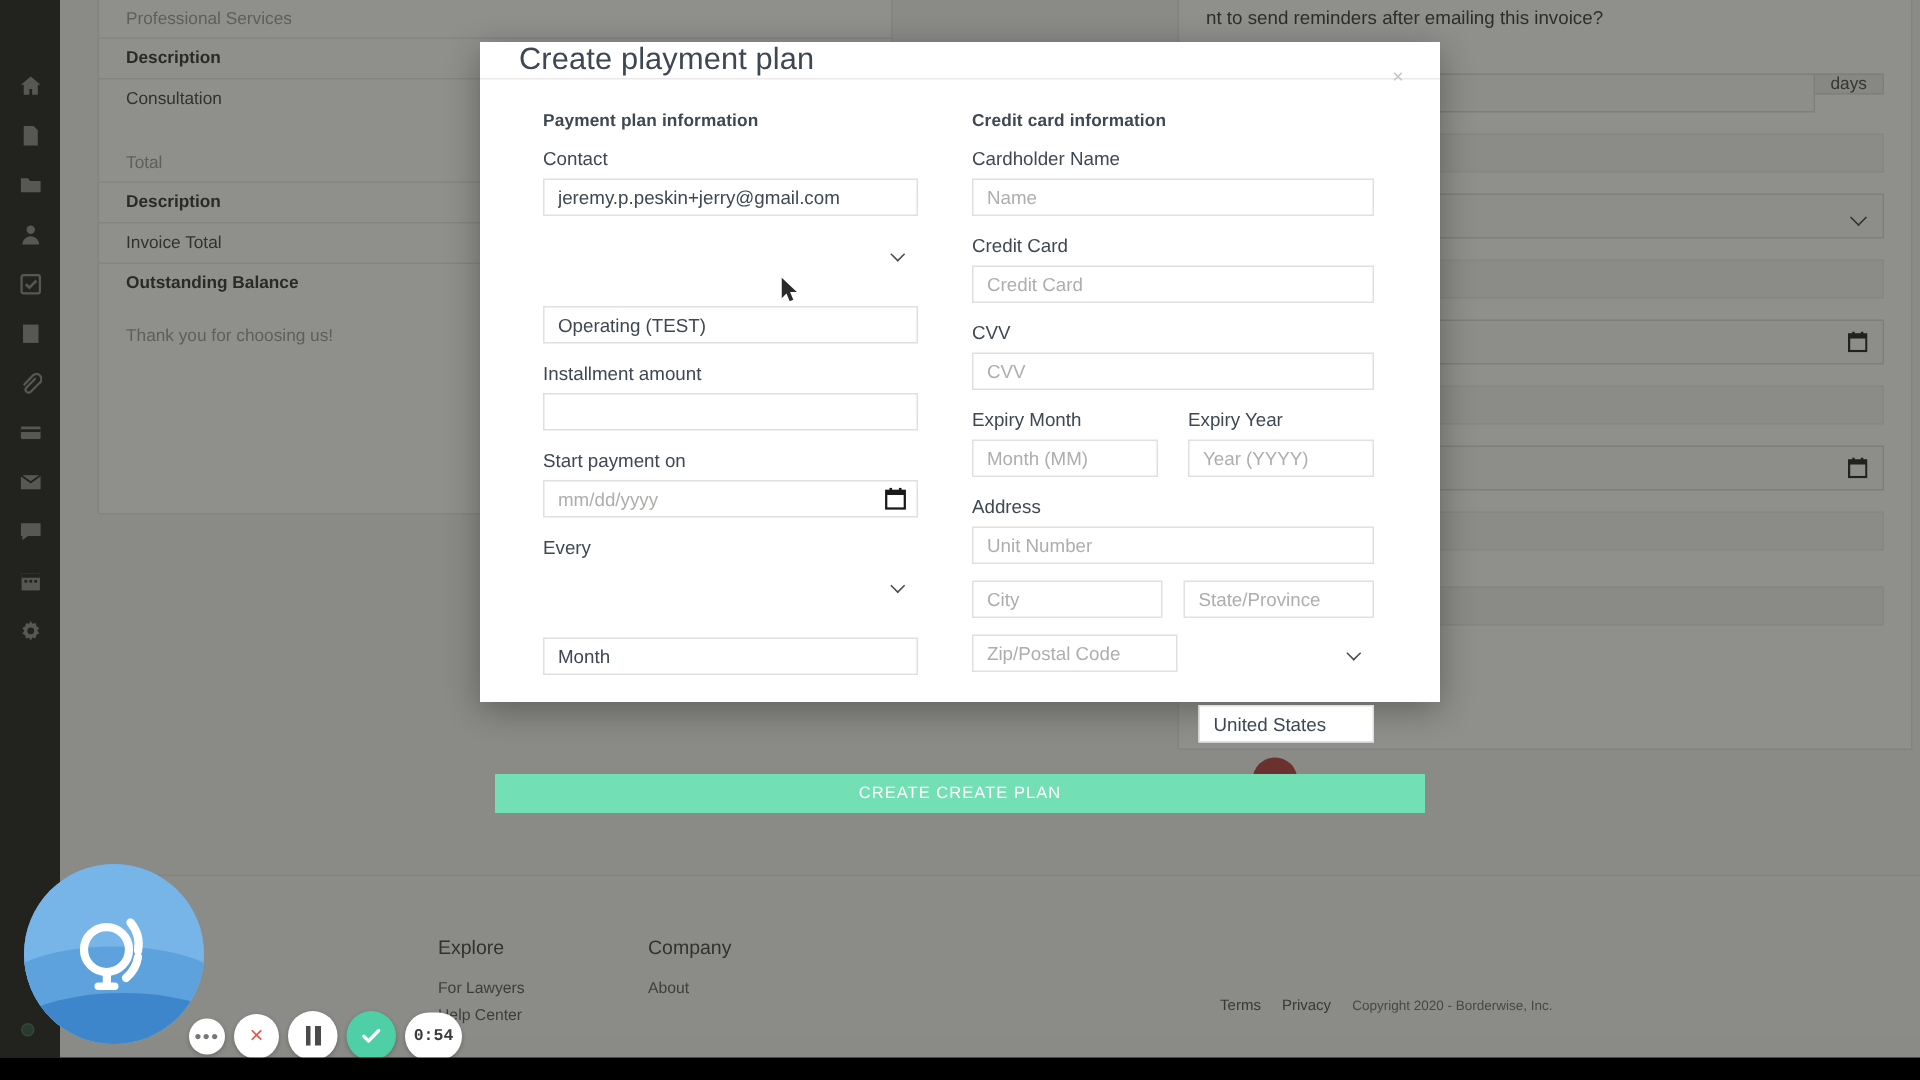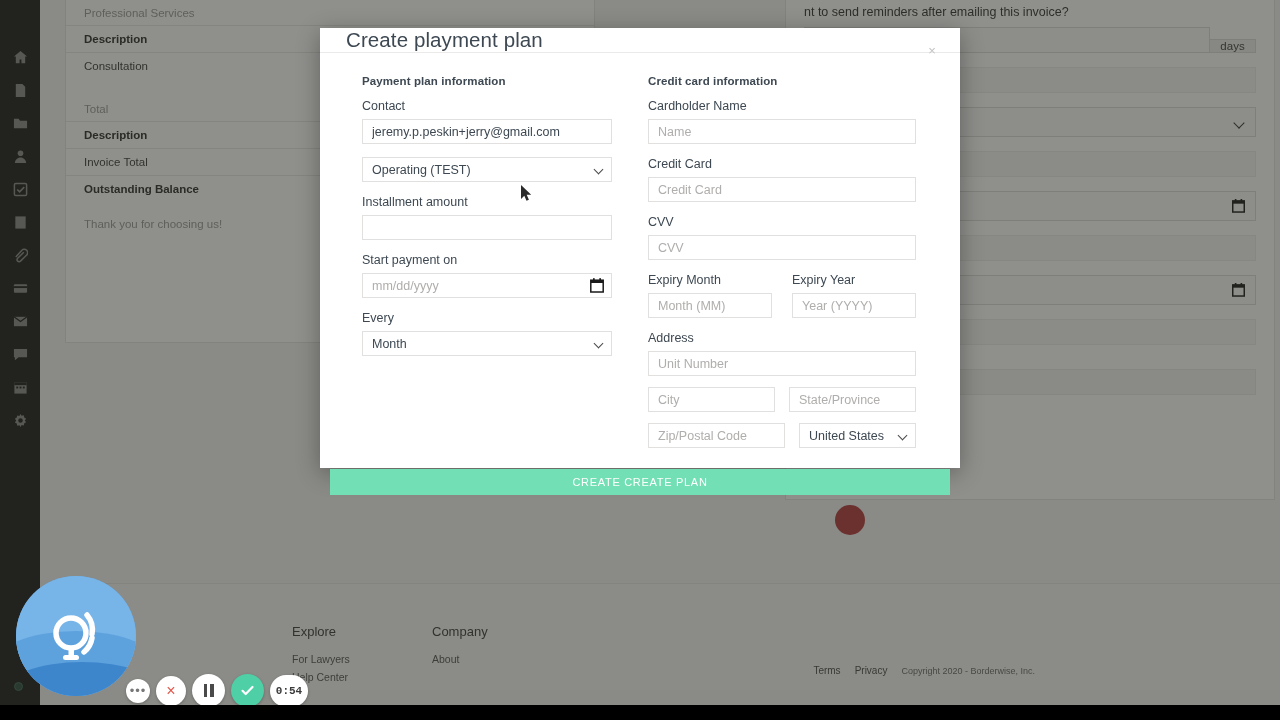--- a/index.html
+++ b/index.html
@@ -54,21 +54,21 @@
   }
   .inv-row.head { font-weight: bold; color: #2d2d2d; }
   .inv-thanks { font-size: 11.5px; color: #9a9a98; padding: 16px 18px; }
 
   
   .settings-card {
     position: absolute; left: 745px; top: -10px; width: 490px; height: 510px;
     background: #ffffff; border: 1px solid #e3e3e1;
   }
   .set-q { font-size: 12.5px; color: #333; padding: 14px 18px 8px 18px; }
-  .field-row { display: flex; padding: 0 18px 14px 18px; align-items: flex-end; }
+  .field-row { display: flex; padding: 0 18px 14px 18px; align-items: flex-start; margin-top: 22px; }
   .ghost-input {
     flex: 1; height: 26px; border: 1px solid #dcdcda;
     background: #fbfbfa;
   }
   .ghost-suffix {
     width: 46px; border: 1px solid #dcdcda; border-left: none;
     background: #eeeeec; font-size: 11.5px; color: #444;
     display: flex; align-items: center; justify-content: center;
   }
   .ghost-select {
@@ -167,21 +167,21 @@
     width: 100%; height: 25px;
     border: 1px solid #e2e0de; background: #fff;
     font-size: 12.5px; color: #3d4852;
     padding: 0 9px; outline: none;
     font-family: "Liberation Sans", sans-serif;
     border-radius: 0;
   }
   input.ff::placeholder { color: #b0aeac; }
   select.ff {
     -webkit-appearance: none; appearance: none;
-    padding-right: 28px; background-image: none; cursor: pointer;
+    padding-right: 28px; background-image: none; cursor: pointer; margin-top: 47px;
   }
   .sel-wrap { position: relative; }
   .sel-wrap::after {
     content: ""; position: absolute; right: 10px; top: 9px;
     width: 6px; height: 6px;
     border-right: 1.5px solid #4a4a4a; border-bottom: 1.5px solid #4a4a4a;
     transform: rotate(45deg); pointer-events: none;
   }
   .date-wrap { position: relative; }
   .date-wrap .cal {

